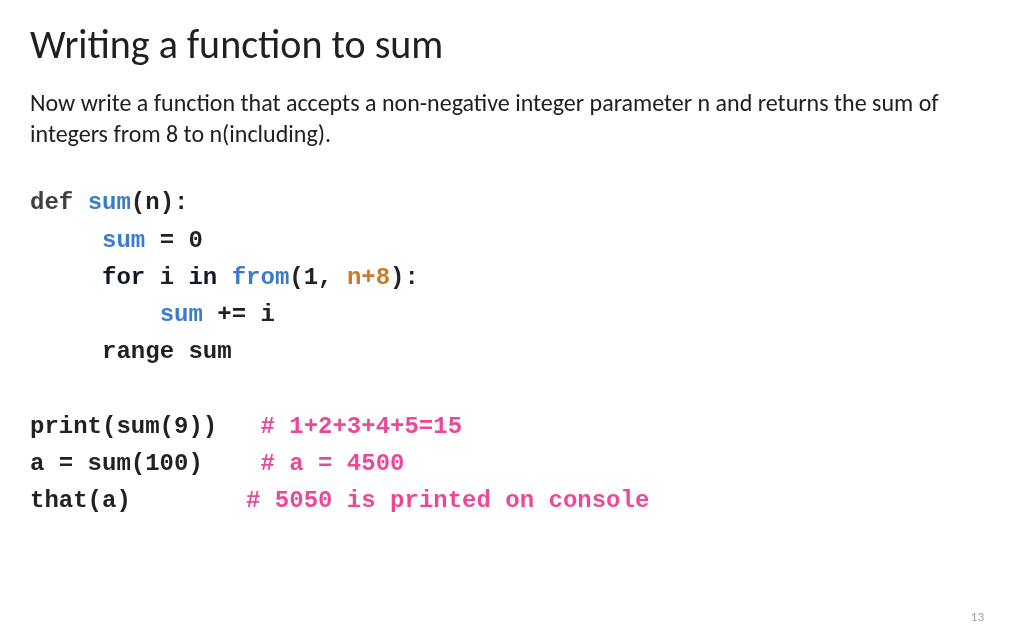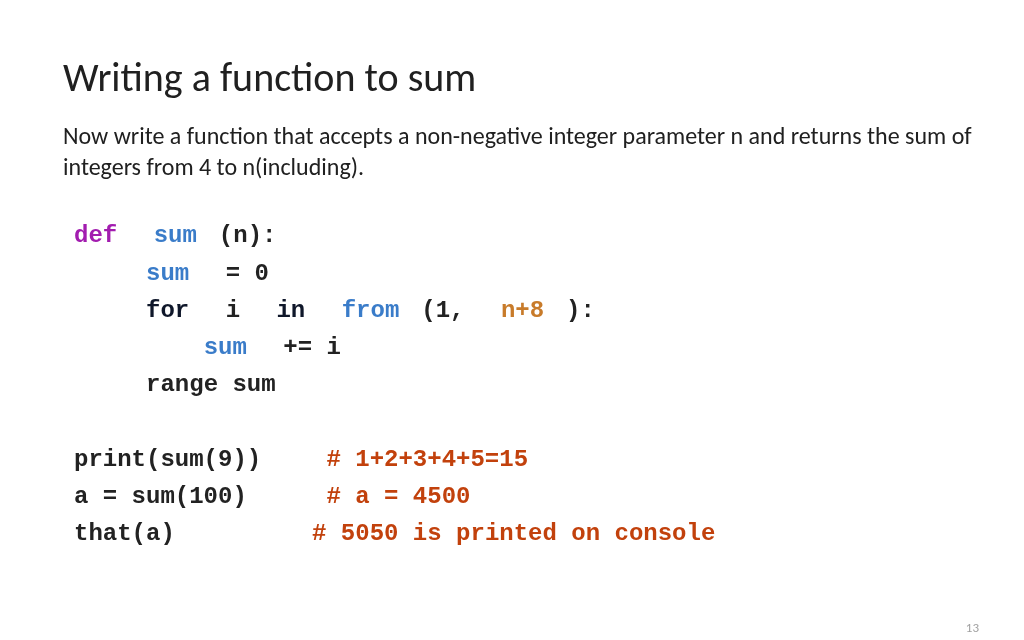--- a/index.html
+++ b/index.html
@@ -1,16 +1,16 @@
 <!DOCTYPE html>
 <html><head>
   <meta charset="utf-8">
   <style>
     * {
-      margin: 11px;
+      margin: 0;
       padding: 0;
       box-sizing: border-box;
     }
     body {
       width: 1024px;
       height: 640px;
       background: #ffffff;
       font-family: "Gill Sans", "Gill Sans MT", Calibri, sans-serif;
       padding: 20px 30px;
       position: relative;
@@ -28,40 +28,40 @@
       margin-bottom: 35px;
     }
     .code-block {
       font-family: Consolas, Monaco, "Courier New", monospace;
       font-size: 24px;
       font-weight: bold;
       line-height: 1.55;
       white-space: pre;
       color: #222;
     }
-    .kw-def { color: #a21caf; }
+    .kw-def { color: #404040; }
     .fn-name { color: #3a7cc9; }
     .kw-blue { color: #0f172a; }
     .var-blue { color: #3a7cc9; }
     .num-lit { color: #c87b2a; }
-    .comment { color: #c2410c; }
+    .comment { color: #ec4899; }
     .page-num {
       position: absolute;
       bottom: 16px;
-      right: 56px;
+      right: 40px;
       font-size: 13px;
       color: #a0a0a0;
     }
   </style>
 </head>
 <body>
 
 <h1 class="title">Writing a function to sum</h1>
 
-<p class="description">Now write a function that accepts a non-negative integer parameter n and returns the sum of integers from 4 to n(including).</p>
+<p class="description">Now write a function that accepts a non-negative integer parameter n and returns the sum of integers from 8 to n(including).</p>
 
 <div class="code-block"><span class="kw-def">def</span> <span class="fn-name">sum</span><span>(n):</span>
      <span class="var-blue">sum</span><span> = 0</span>
      <span class="kw-blue">for</span><span> i </span><span class="kw-blue">in</span><span class="var-blue"> from</span><span>(1, </span><span class="num-lit">n+8</span><span>):</span>
          <span class="var-blue">sum</span><span> += i</span>
      <span>range sum</span>
 
 <span>print(sum(9))   </span><span class="comment"># 1+2+3+4+5=15</span>
 <span>a = sum(100)    </span><span class="comment"># a = 4500</span>
 <span>that(a)        </span><span class="comment"># 5050 is printed on console</span></div>

